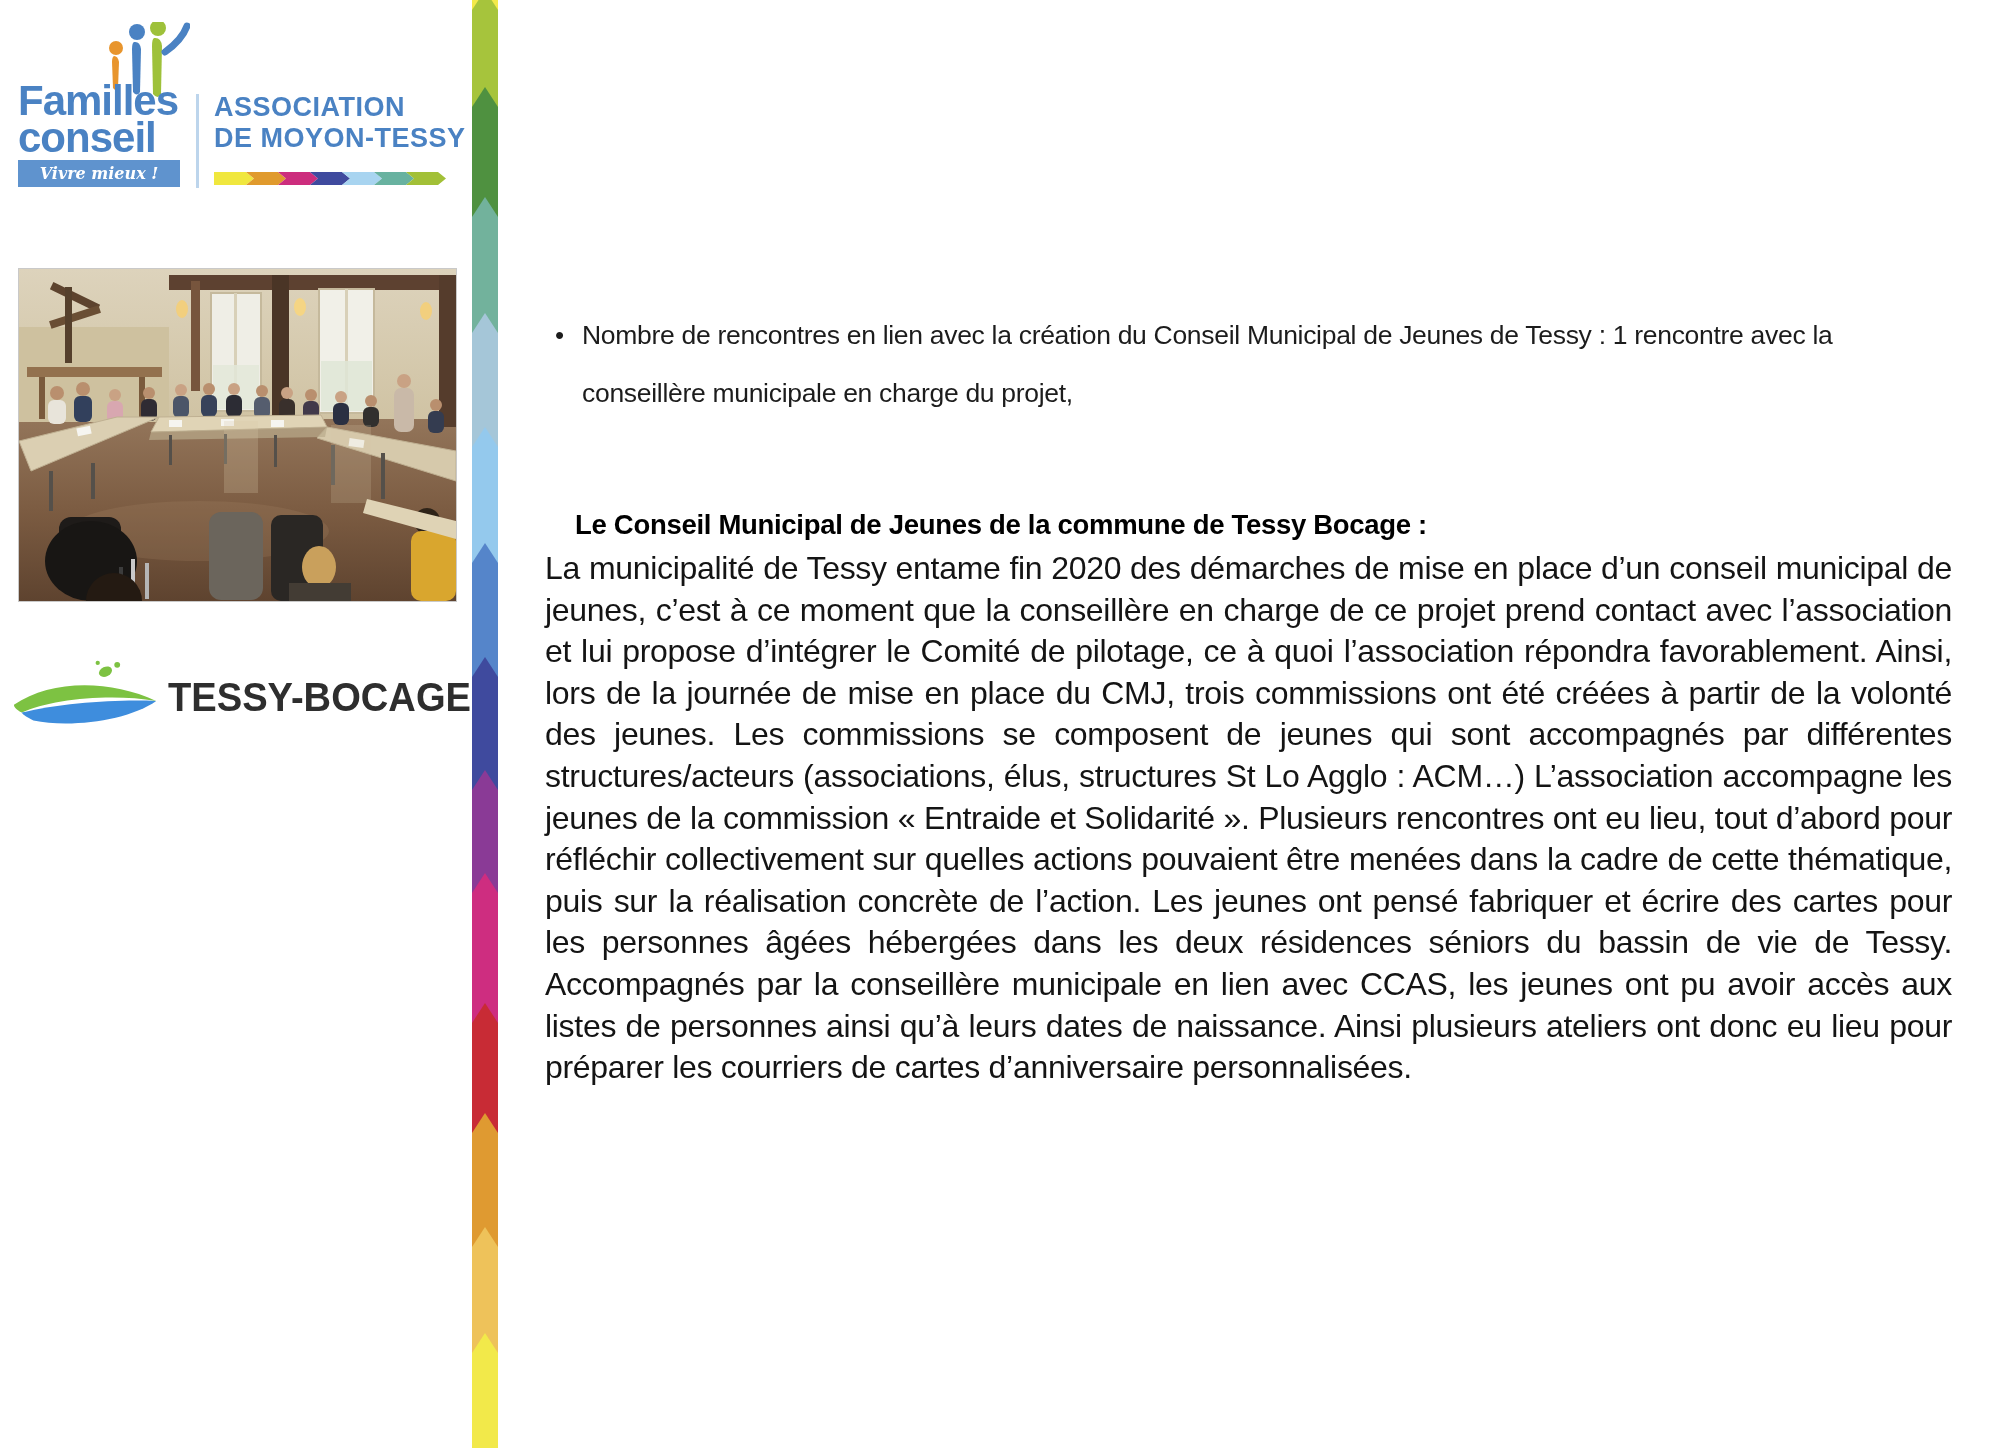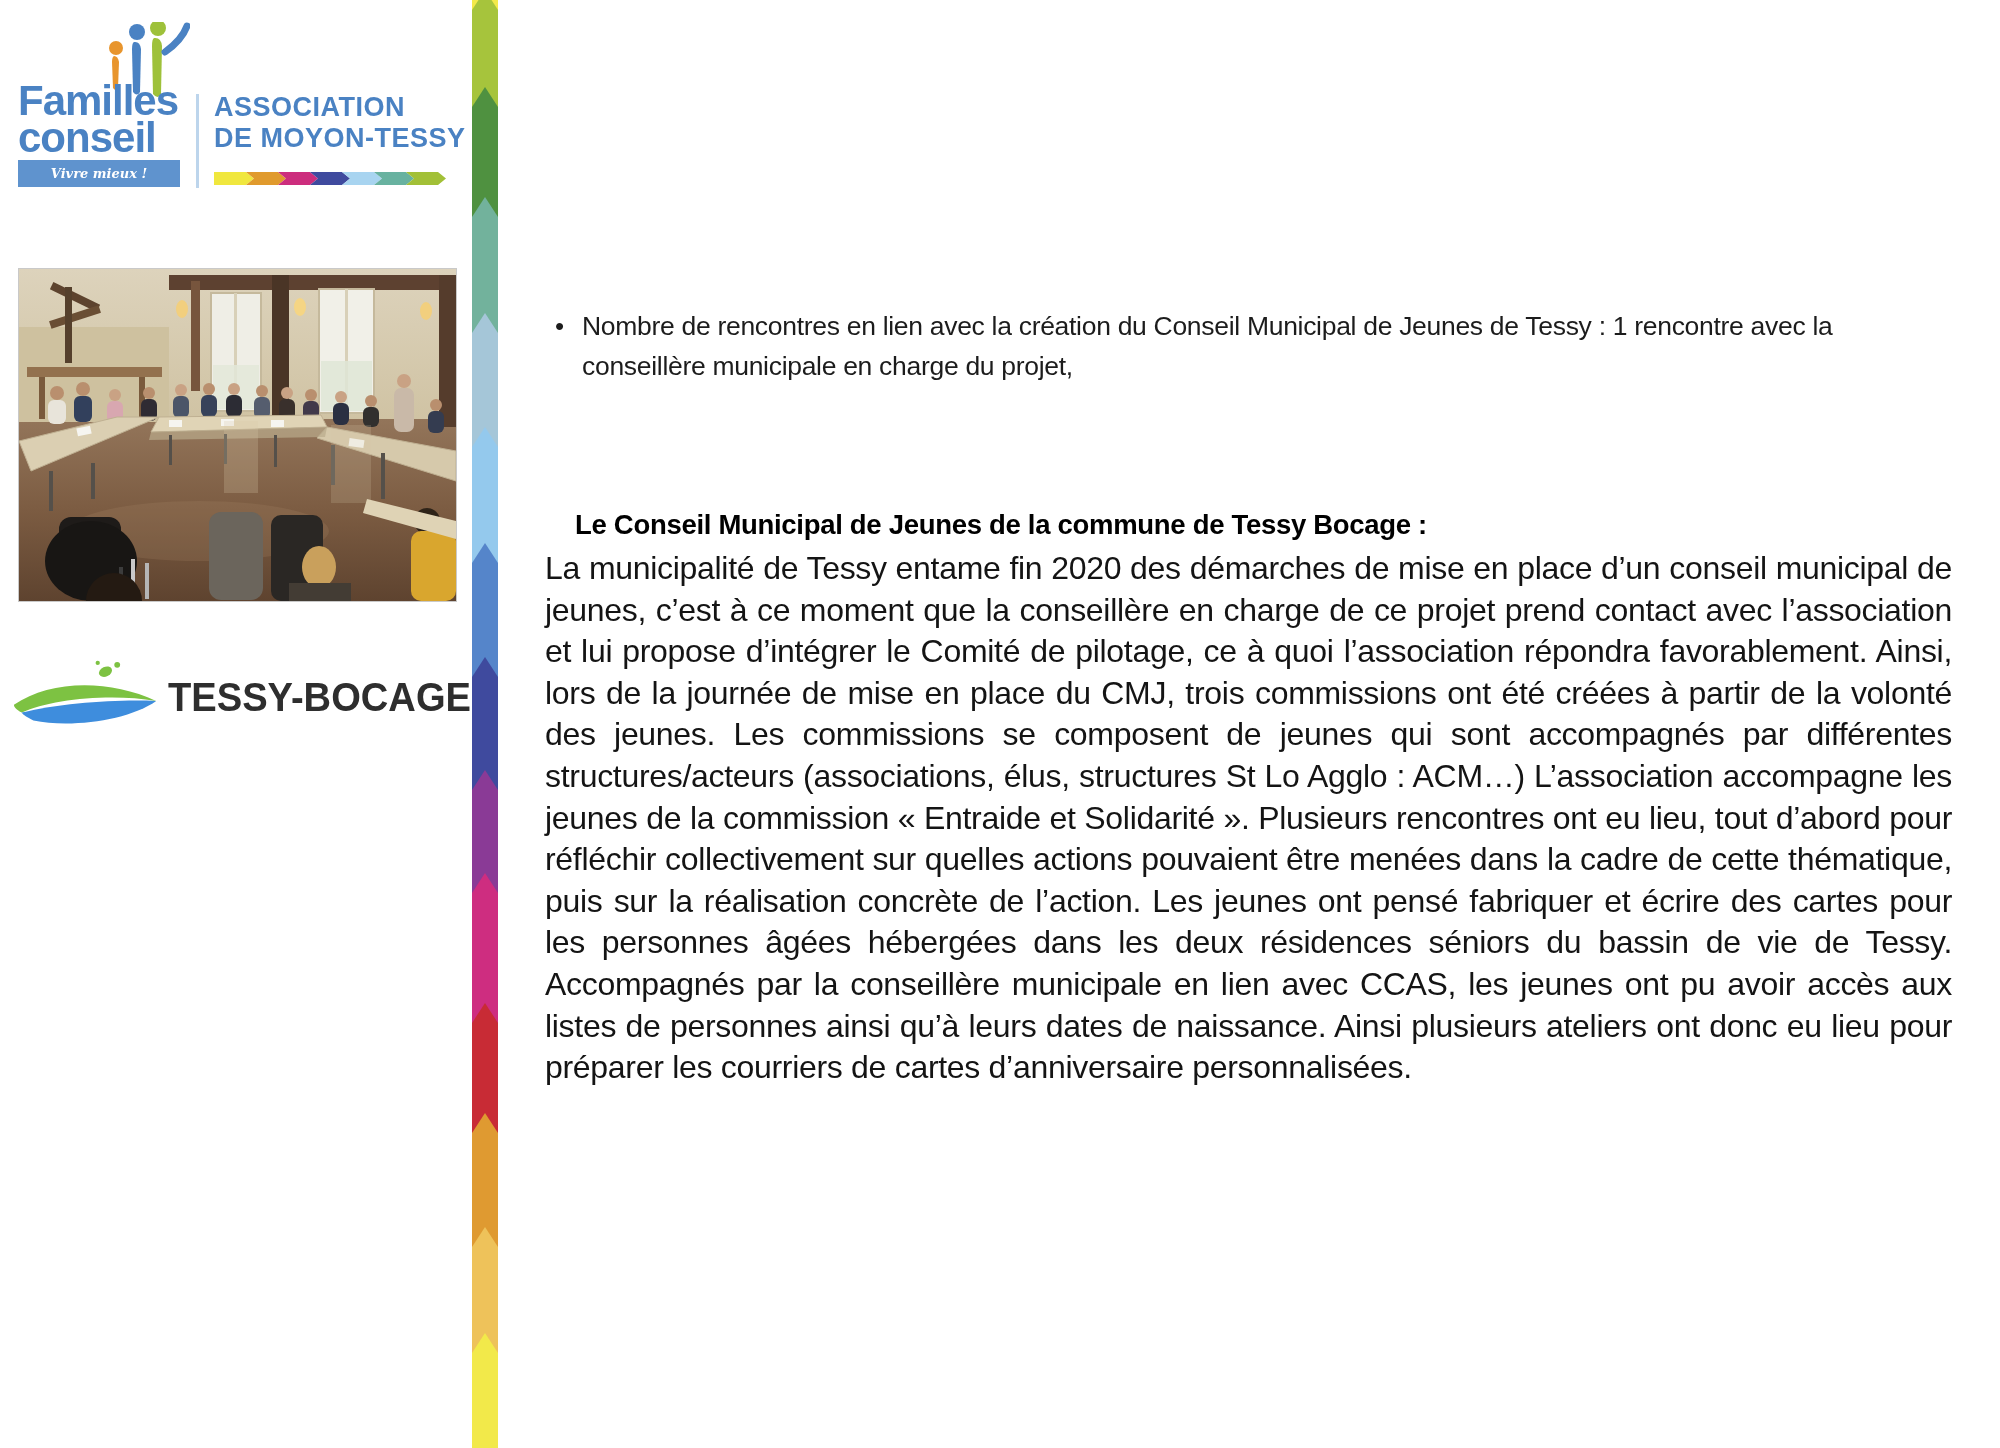--- a/index.html
+++ b/index.html
@@ -7,21 +7,21 @@
         font-family:"Liberation Sans",sans-serif;color:#1c1c1c;padding-left:15px;}
 
   
   .logo-block{position:absolute;left:18px;top:8px;width:440px;height:180px;}
   .brand-figures{position:absolute;left:72px;top:14px;width:100px;height:80px;}
   .brand-name{position:absolute;left:0;top:74px;font-weight:bold;color:#4a82c3;
               font-size:42px;line-height:37px;letter-spacing:-1px;}
   .tagline-band{position:absolute;left:0;top:152px;width:162px;height:27px;background:#5f93ce;
                 display:flex;align-items:center;justify-content:center;}
   .tagline-band span{color:#fff;font-family:"DejaVu Serif",serif;font-style:italic;
-                     font-weight:bold;font-size:13px;}
+                     font-weight:bold;font-size:16px;}
   .logo-divider{position:absolute;left:178px;top:86px;width:3px;height:94px;background:#bdd5ec;}
   .assoc-name{position:absolute;left:196px;top:84px;color:#4a82c3;font-weight:bold;
               font-size:27px;line-height:31px;letter-spacing:.5px;white-space:nowrap;}
   .h-chevrons{position:absolute;left:196px;top:164px;height:13px;display:flex;}
   .harrow{height:13px;width:40px;flex:none;
           clip-path:polygon(0 0,32px 0,100% 50%,32px 100%,0 100%,8px 50%);}
   .harrow.first{clip-path:polygon(0 0,32px 0,100% 50%,32px 100%,0 100%);}
   .harrow + .harrow{margin-left:-8px;}
 
   .photo{position:absolute;left:18px;top:268px;width:437px;height:332px;
@@ -39,21 +39,21 @@
   .side-stripe .chev{position:relative;width:26px;}
   .side-stripe .chev.tip{clip-path:polygon(0 20px,50% 0,100% 20px,100% 100%,0 100%);}
 
   
   .main{position:absolute;left:545px;top:0;width:1407px;height:1448px;}
   .page-title{position:absolute;left:40px;top:16px;width:1080px;text-align:center;
               font-family:"DejaVu Serif",serif;font-weight:bold;font-size:62px;color:#070707;
               letter-spacing:1px;text-shadow:.6px 0 #070707;}
   .section-heading{position:absolute;left:-6px;top:235px;font-size:29px;font-weight:bold;color:#000;}
   .bullets{position:absolute;left:4px;top:306px;width:1398px;margin:0;padding:0;list-style:none;
-           font-size:26.5px;line-height:40px;letter-spacing:-.3px;}
+           font-size:26.5px;line-height:58px;letter-spacing:-.3px;}
   .bullets li{position:relative;padding-left:33px;}
   .bullets li::before{content:"•";position:absolute;left:6px;top:0;font-size:26px;}
   .subheading{position:absolute;left:12px;top:509px;font-size:27.5px;font-weight:bold;color:#000;
               letter-spacing:-.3px;margin-left:18px;}
   .body-paragraph{position:absolute;left:0;top:548px;width:1407px;text-align:justify;
                   font-size:32px;line-height:41.6px;letter-spacing:-.3px;color:#141414;}
 </style>
 </head>
 <body>
 

